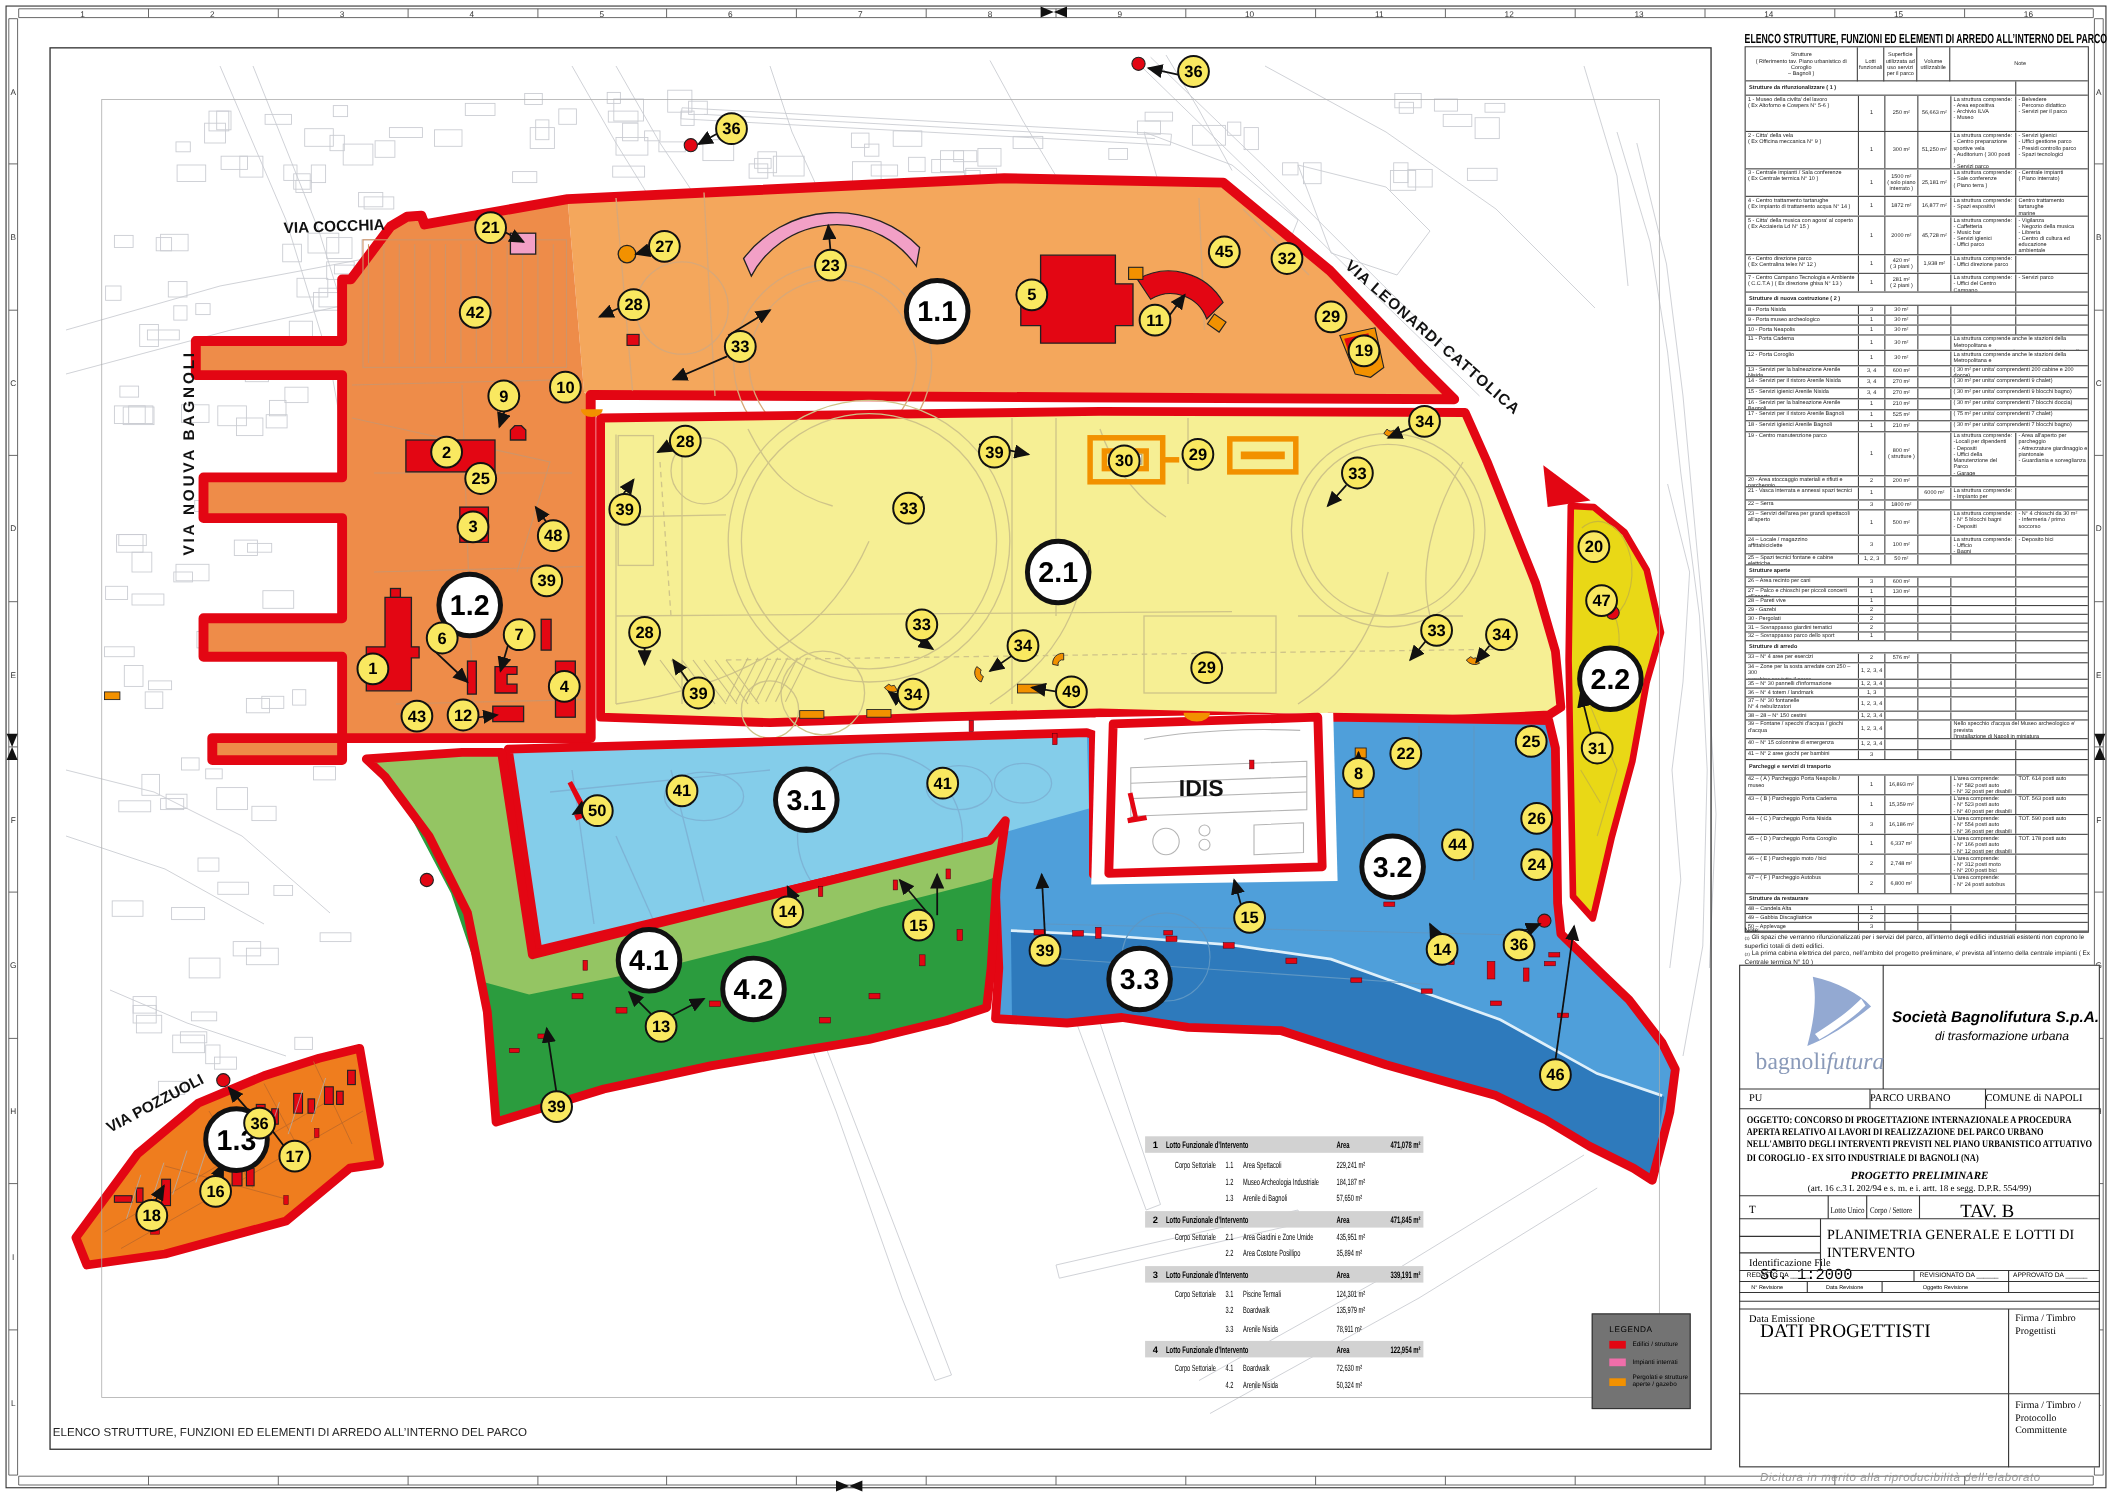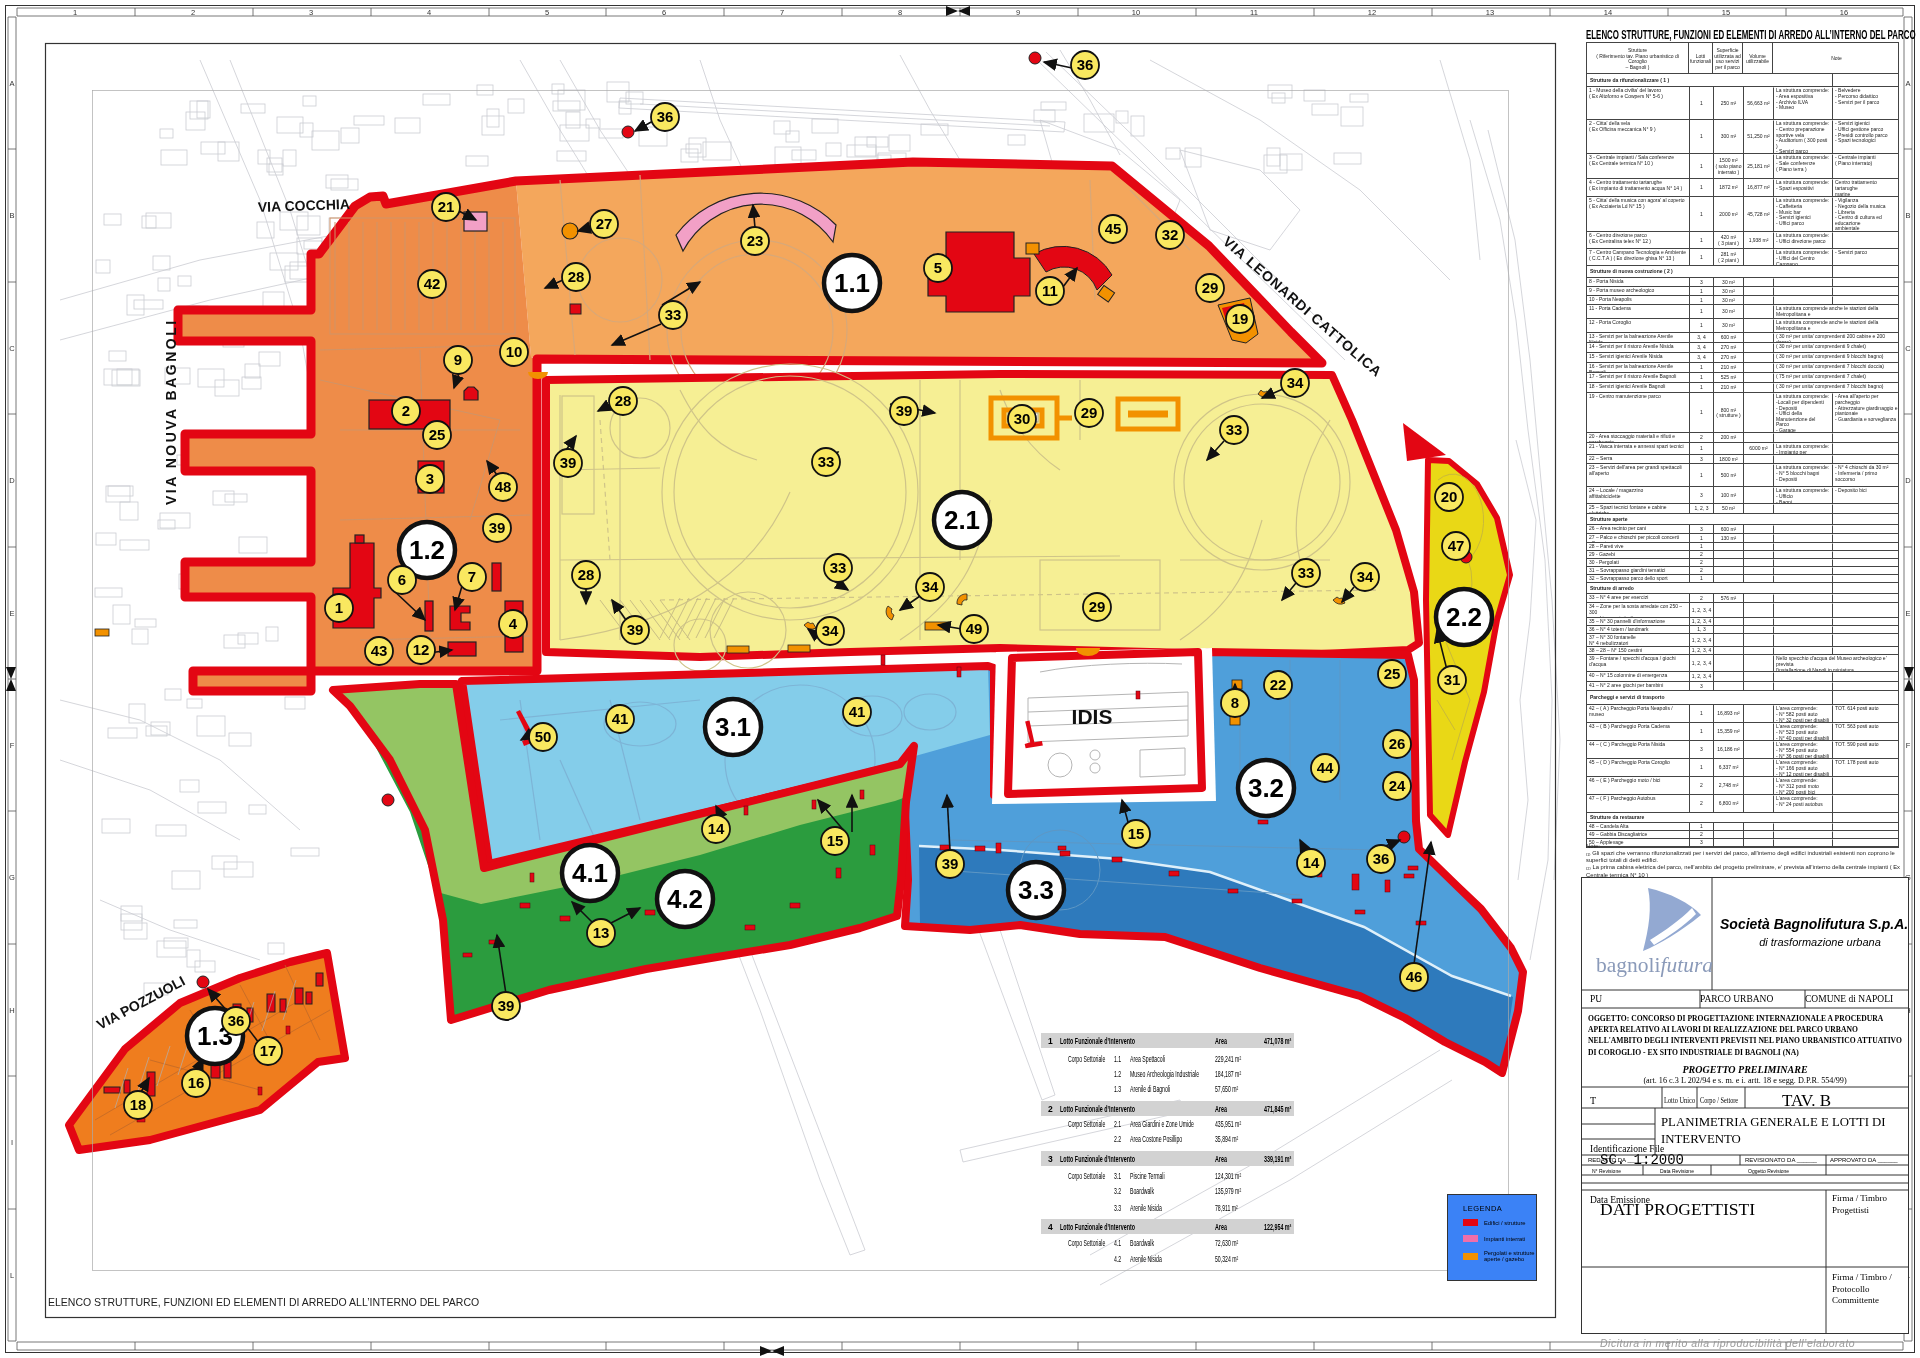--- a/index.html
+++ b/index.html
@@ -1548,21 +1548,21 @@
       <span style="position:absolute;left:73px;top:2px;display:inline-block;transform:scaleX(0.63);transform-origin:0 0;white-space:nowrap;">4.1</span>
       <span style="position:absolute;left:89px;top:2px;display:inline-block;transform:scaleX(0.63);transform-origin:0 0;white-space:nowrap;">Boardwalk</span>
       <span style="position:absolute;left:174px;top:2px;display:inline-block;transform:scaleX(0.63);transform-origin:0 0;white-space:nowrap;">72,630 m²</span>
     </div>
 <div style="position:absolute;left:1041px;top:1253px;width:253px;height:14px;font-size:8.2px;">
       <span style="position:absolute;left:73px;top:2px;display:inline-block;transform:scaleX(0.63);transform-origin:0 0;white-space:nowrap;">4.2</span>
       <span style="position:absolute;left:89px;top:2px;display:inline-block;transform:scaleX(0.63);transform-origin:0 0;white-space:nowrap;">Arenile Nisida</span>
       <span style="position:absolute;left:174px;top:2px;display:inline-block;transform:scaleX(0.63);transform-origin:0 0;white-space:nowrap;">50,324 m²</span>
     </div>
 
-<div style="position:absolute;left:1447px;top:1194px;width:90px;height:87px;border:1.5px solid #333;background:#3b82f6;font-size:5.8px;">
+<div style="position:absolute;left:1447px;top:1194px;width:90px;height:87px;border:1.5px solid #333;background:#737373;font-size:5.8px;">
       <div style="position:absolute;left:15px;top:9px;font-size:7.5px;letter-spacing:0.5px;">LEGENDA</div>
       <div style="position:absolute;left:15px;top:24px;width:15px;height:7px;background:#e30613"></div>
       <div style="position:absolute;left:36px;top:25px;">Edifici / strutture</div>
       <div style="position:absolute;left:15px;top:40px;width:15px;height:7px;background:#f06eaa"></div>
       <div style="position:absolute;left:36px;top:41px;">Impianti interrati</div>
       <div style="position:absolute;left:15px;top:58px;width:15px;height:7px;background:#f29100"></div>
       <div style="position:absolute;left:36px;top:55px;">Pergolati e strutture<br>aperte / gazebo</div>
     </div>
 
 <div style="position:absolute;left:48px;top:1296px;font-size:10.5px;color:#222;">ELENCO STRUTTURE, FUNZIONI ED ELEMENTI DI ARREDO ALL’INTERNO DEL PARCO</div>

